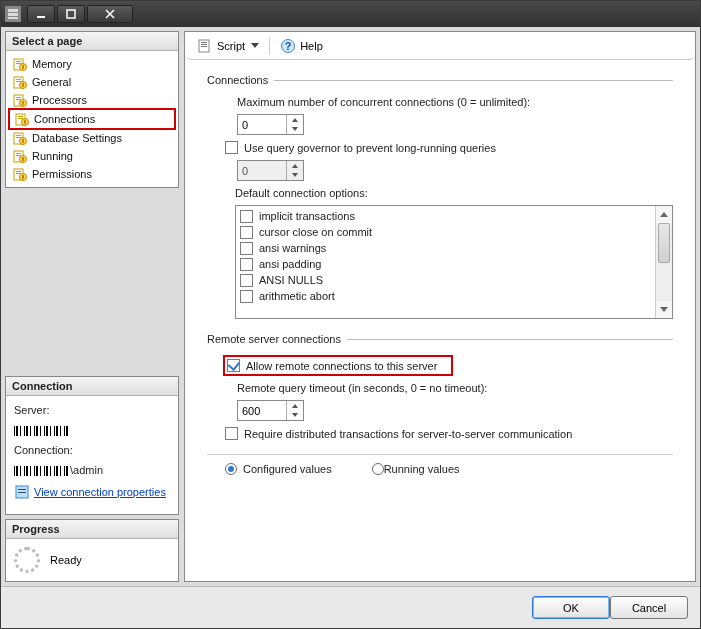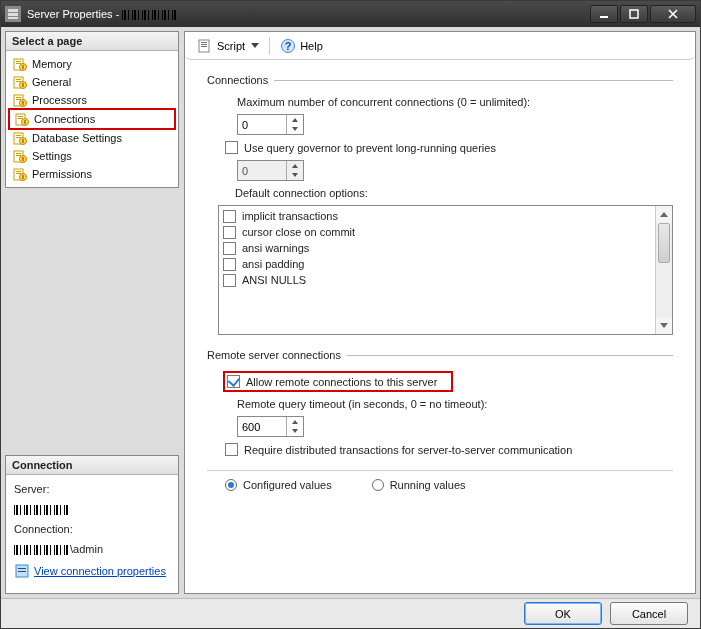--- a/index.html
+++ b/index.html
@@ -40,57 +40,54 @@
   .numbox.disabled { background:#efefef; color:#888; }
   .numbox input { border:none; width:48px; padding:0 4px; font-size:11px; outline:none; background:transparent; }
   .numbox .spin { width:17px; display:flex; flex-direction:column; border-left:1px solid #aaa; }
   .numbox .spin div { flex:1; display:flex;align-items:center;justify-content:center; }
   .numbox .spin .ar { width:0;height:0;border-left:3px solid transparent;border-right:3px solid transparent; }
   .numbox .spin .up .ar{ border-bottom:4px solid #555; }
   .numbox .spin .dn .ar{ border-top:4px solid #555; }
   .chk-row { display:flex; align-items:center; gap:6px; margin:6px 0 6px 18px; }
   .chk { width:13px;height:13px;border:1px solid #7a7a7a;background:#fff;display:flex;align-items:center;justify-content:center; }
   .chk.on::after { content:""; width:8px;height:6px;border-left:2px solid #2a7ad4;border-bottom:2px solid #2a7ad4; transform:rotate(-50deg) translate(1px,-1px); }
-  .listbox { border:1px solid #888; height:130px; margin:6px 0 6px 11px; position:relative; background:#fff; overflow:hidden; }
+  .listbox { border:1px solid #888; height:114px; margin:6px 0 6px 28px; position:relative; background:#fff; overflow:hidden; }
   .listbox .inner { position:absolute; inset:0 17px 0 0; overflow:hidden; padding:2px; }
   .listbox .sb { position:absolute; top:0; right:0; bottom:0; width:17px; background:#eee; border-left:1px solid #ccc; display:flex; flex-direction:column; }
   .sb .sbbtn { height:17px; display:flex;align-items:center;justify-content:center; background:#f4f4f4; }
   .sb .sbbtn .ar { width:0;height:0;border-left:4px solid transparent;border-right:4px solid transparent; }
   .sb .sbbtn.up .ar{border-bottom:5px solid #666;}
   .sb .sbbtn.dn .ar{border-top:5px solid #666;}
   .sb .track { flex:1; position:relative; }
   .sb .thumb { position:absolute; left:2px; right:2px; top:0; height:40px; background:linear-gradient(#e8e8e8,#cfcfcf); border:1px solid #aaa; border-radius:2px; }
   .li { display:flex; align-items:center; gap:6px; padding:0 2px; height:16px; }
   .red-box { border:2px solid #d40000; display:inline-flex; align-items:center; gap:6px; padding:2px 14px 2px 2px; margin-left:16px; }
   .radiorow { display:flex; align-items:center; gap:40px; margin:8px 0 0 18px; }
   .radio { width:12px;height:12px;border:1px solid #6a6a6a;border-radius:50%;display:flex;align-items:center;justify-content:center; background:#fff;}
   .radio.on::after{content:"";width:6px;height:6px;border-radius:50%;background:#2a7ad4;}
-  .footer { height:30px; border-top:1px solid #bbb; display:flex; align-items:center; justify-content:flex-end; gap:8px; padding:0 12px; background:#e9e9e9; }
+  .footer { height:42px; border-top:1px solid #bbb; display:flex; align-items:center; justify-content:flex-end; padding:0 12px; background:#e9e9e9; }
   .btn { min-width:78px; height:23px; border:1px solid #777; background:linear-gradient(#fdfdfd,#e4e4e4); border-radius:3px; display:flex;align-items:center;justify-content:center; }
   .btn.primary { border:1px solid #2a7ad4; box-shadow:0 0 0 1px #7db7ef inset; }
   .barcode { display:inline-block; background:
     repeating-linear-gradient(90deg,#000 0 1px,transparent 1px 2px,#000 2px 4px,transparent 4px 6px,#000 6px 7px,transparent 7px 10px);
     width:56px; height:10px; vertical-align:middle; }
   svg { display:block; }
 </style>
 </head>
 <body>
 
 <div class="window">
   <div class="titlebar">
     <span class="t-icon">
       <svg width="12" height="12" viewBox="0 0 12 12">
           <rect x="1" y="1" width="10" height="3" fill="#ddd"></rect>
           <rect x="1" y="5" width="10" height="3" fill="#ddd"></rect>
           <rect x="1" y="9" width="10" height="2" fill="#ddd"></rect>
         </svg>
     </span>
-    <span class="title">
-      <span>Server Properties - </span><span class="barcode"></span>
-    </span>
     <div class="winbtns">
       <div class="winbtn">
           <svg width="10" height="10">
             <rect x="1" y="7" width="8" height="2" fill="#fff"></rect>
           </svg>
         </div>
       <div class="winbtn">
           <svg width="10" height="10">
             <rect x="1" y="1" width="8" height="8" fill="none" stroke="#fff" stroke-width="1.5"></rect>
           </svg>
@@ -173,21 +170,21 @@
             <div class="nav-item">
               <span class="nicon">
                 <svg width="16" height="16">
                   <rect x="2" y="3" width="9" height="11" fill="#fff" stroke="#c9a000"></rect>
                   <rect x="4" y="5" width="5" height="1" fill="#c9a000"></rect>
                   <rect x="4" y="7" width="5" height="1" fill="#c9a000"></rect>
                   <circle cx="11" cy="11" r="3.5" fill="#ffd75a" stroke="#c48a00"></circle>
                   <rect x="10" y="9" width="2" height="4" fill="#c48a00"></rect>
                 </svg>
               </span>
-              <span>Settings</span>
+              <span>Running</span>
             </div>
             <div class="nav-item">
               <span class="nicon">
                 <svg width="16" height="16">
                   <rect x="2" y="3" width="9" height="11" fill="#fff" stroke="#c9a000"></rect>
                   <rect x="4" y="5" width="5" height="1" fill="#c9a000"></rect>
                   <rect x="4" y="7" width="5" height="1" fill="#c9a000"></rect>
                   <circle cx="11" cy="11" r="3.5" fill="#ffd75a" stroke="#c48a00"></circle>
                   <rect x="10" y="9" width="2" height="4" fill="#c48a00"></rect>
                 </svg>
@@ -212,20 +209,27 @@
                   <rect x="2" y="2" width="12" height="12" fill="#bfe0ff" stroke="#3a8ad4"></rect>
                   <rect x="4" y="5" width="8" height="1" fill="#346"></rect>
                   <rect x="4" y="8" width="8" height="1" fill="#346"></rect>
                 </svg>
               </span>
             <a href="#" class="link">View connection properties</a>
           </div>
         </div>
       </div>
 
+      <div class="panel">
+        <div class="panel-hdr">Progress</div>
+        <div class="progress-body">
+          <div class="spinner"></div>
+          <span>Ready</span>
+        </div>
+      </div>
     </div>
 
     <div class="right">
       <div class="toolbar">
         <div class="tbtn">
           <span class="ticon">
               <svg width="16" height="16">
                 <rect x="2" y="2" width="10" height="12" fill="#fff" stroke="#888"></rect>
                 <rect x="4" y="4" width="6" height="1" fill="#777"></rect>
                 <rect x="4" y="6" width="6" height="1" fill="#777"></rect>
@@ -301,20 +305,24 @@
                   <span>ansi warnings</span>
                 </div>
                 <div class="li">
                   <span class="chk"></span>
                   <span>ansi padding</span>
                 </div>
                 <div class="li">
                   <span class="chk"></span>
                   <span>ANSI NULLS</span>
                 </div>
+                <div class="li">
+                  <span class="chk"></span>
+                  <span>arithmetic abort</span>
+                </div>
               </div>
             <div class="sb">
               <div class="sbbtn up">
                   <span class="ar"></span>
                 </div>
               <div class="track">
                   <div class="thumb"></div>
                 </div>
               <div class="sbbtn dn">
                   <span class="ar"></span>
@@ -352,21 +360,21 @@
           </div>
         </div>
 
         <div style="height:1px;background:#ccc;margin:6px 0 2px 0;"></div>
 
         <div class="radiorow">
           <label style="display:flex;align-items:center;gap:6px;">
             <span class="radio on"></span>
             <span>Configured values</span>
           </label>
-          <label style="display:flex;align-items:center;gap:6px;">
+          <label style="display:flex;align-items:center;">
             <span class="radio"></span>
             <span>Running values</span>
           </label>
         </div>
 
       </div>
     </div>
   </div>
 
   <div class="footer">

